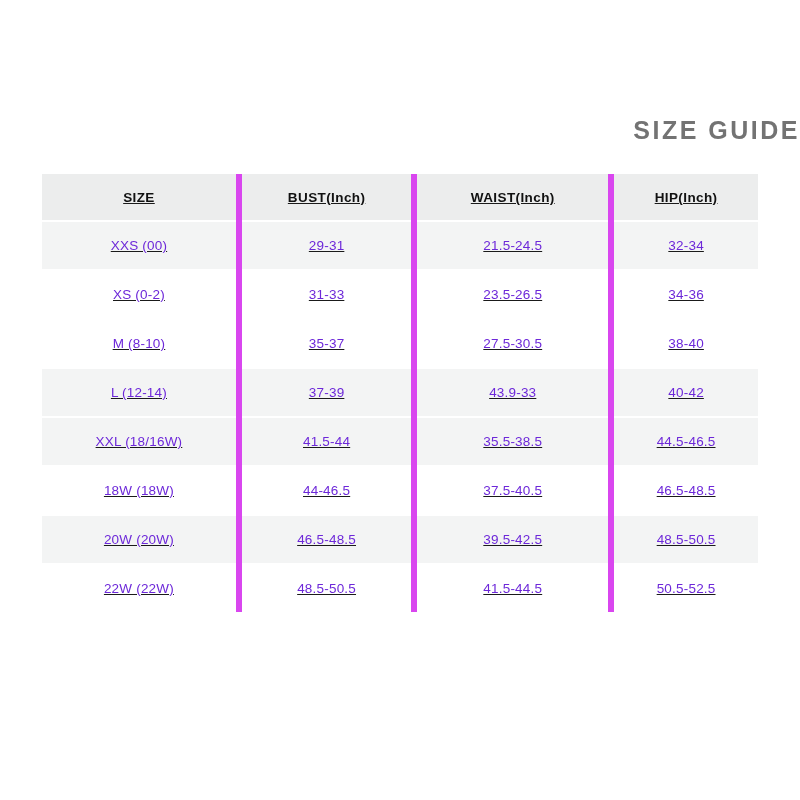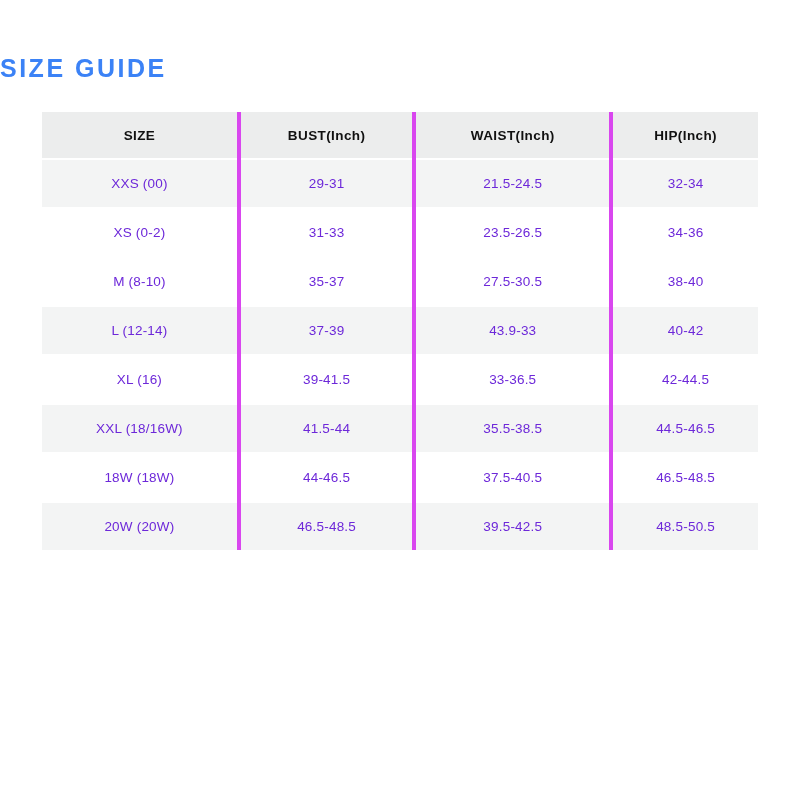--- a/index.html
+++ b/index.html
@@ -15,37 +15,38 @@
     overflow: hidden;
   }
   .page {
     width: 800px;
     height: 800px;
     position: relative;
     box-sizing: border-box;
     padding: 0;
   }
   .title {
-    text-align: left;
+    text-align: right;
     font-size: 25px;
     font-weight: bold;
     letter-spacing: 2.5px;
-    color: #3b82f6;
+    color: #737373;
     margin: 0;
-    padding-top: 56px;
+    padding-top: 118px;
     line-height: 1;
   }
   .table-wrap {
     margin: 31px auto 0 auto;
     width: 716px;
   }
   table.size-table {
     width: 100%;
     border-collapse: collapse;
     table-layout: fixed;
+    text-decoration: underline;
   }
   table.size-table col.c0 { width: 27.5%; }
   table.size-table col.c1 { width: 24.5%; }
   table.size-table col.c2 { width: 27.5%; }
   table.size-table col.c3 { width: 20.5%; }
 
   table.size-table th {
     background: #eceded;
     font-size: 13.5px;
     font-weight: bold;
@@ -67,21 +68,21 @@
   }
   table.size-table tr.odd td {
     background: #f3f4f4;
   }
   table.size-table tr.even td {
     background: #ffffff;
   }
   
   table.size-table th + th,
   table.size-table td + td {
-    border-left: 4px solid #d946ef;
+    border-left: 6px solid #d946ef;
   }
   table.size-table tr + tr td,
   table.size-table tbody tr:first-child td {
     border-top: 2px solid #ffffff;
   }
 </style>
 </head>
 <body>
 
 <div class="page">
@@ -122,41 +123,41 @@
           <td>35-37</td>
           <td>27.5-30.5</td>
           <td>38-40</td>
         </tr>
         <tr class="odd">
           <td>L (12-14)</td>
           <td>37-39</td>
           <td>43.9-33</td>
           <td>40-42</td>
         </tr>
-        <tr class="even">
-          <td>XL (16)</td>
-          <td>39-41.5</td>
-          <td>33-36.5</td>
-          <td>42-44.5</td>
-        </tr>
         <tr class="odd">
           <td>XXL (18/16W)</td>
           <td>41.5-44</td>
           <td>35.5-38.5</td>
           <td>44.5-46.5</td>
         </tr>
         <tr class="even">
           <td>18W (18W)</td>
           <td>44-46.5</td>
           <td>37.5-40.5</td>
           <td>46.5-48.5</td>
         </tr>
         <tr class="odd">
           <td>20W (20W)</td>
           <td>46.5-48.5</td>
           <td>39.5-42.5</td>
           <td>48.5-50.5</td>
         </tr>
+        <tr class="even">
+          <td>22W (22W)</td>
+          <td>48.5-50.5</td>
+          <td>41.5-44.5</td>
+          <td>50.5-52.5</td>
+        </tr>
       </tbody>
     </table>
   </div>
 
 </div>
 
 </body></html>

